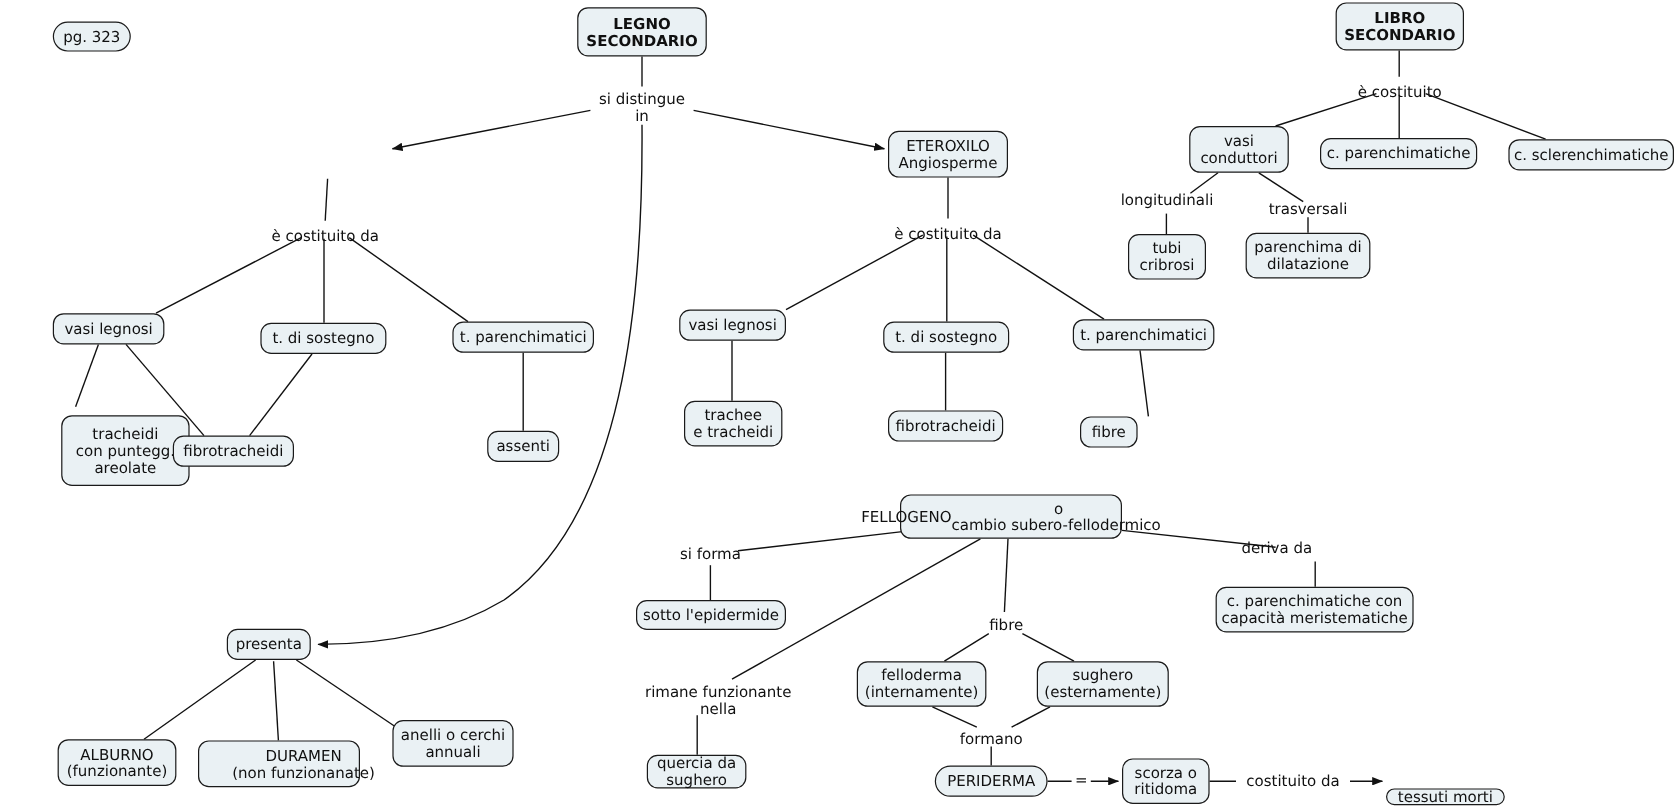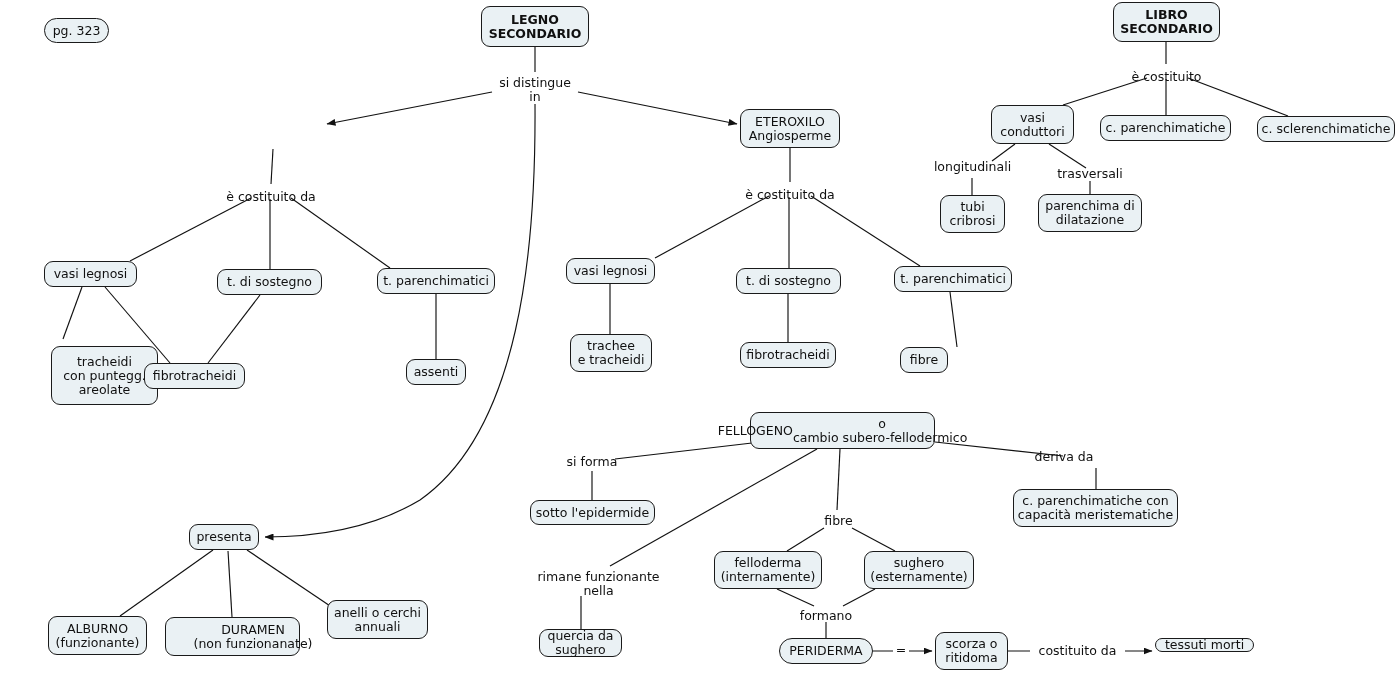--- a/index.html
+++ b/index.html
@@ -129,21 +129,21 @@
   <div class="node" style="left:530px;top:500px;width:125px;height:25px;">sotto l'epidermide</div>
   <div class="node" style="left:539px;top:629px;width:83px;height:28px;">quercia da
 sughero</div>
   <div class="node" style="left:714px;top:551px;width:108px;height:38px;">felloderma
 (internamente)</div>
   <div class="node" style="left:864px;top:551px;width:110px;height:38px;">sughero
 (esternamente)</div>
   <div class="node pill" style="left:779px;top:638px;width:94px;height:26px;">PERIDERMA</div>
   <div class="node" style="left:935px;top:632px;width:73px;height:38px;">scorza o
 ritidoma</div>
-  <div class="node" style="left:1155px;top:638px;width:99px;height:14px;">tessuti morti</div>
+  <div class="node" style="left:1155px;top:657px;width:99px;height:14px;">tessuti morti</div>
   <div class="node" style="left:1013px;top:489px;width:165px;height:38px;">c. parenchimatiche con
 capacità meristematiche</div>
 
   <div class="node" style="left:189px;top:524px;width:70px;height:26px;">presenta</div>
   <div class="node" style="left:48px;top:616px;width:99px;height:39px;">ALBURNO
 (funzionante)</div>
   <div class="node" style="left:165px;top:617px;width:135px;height:39px;padding-left:48px;">DURAMEN
 (non funzionanate)</div>
   <div class="node" style="left:327px;top:600px;width:101px;height:39px;">anelli o cerchi
 annuali</div>

